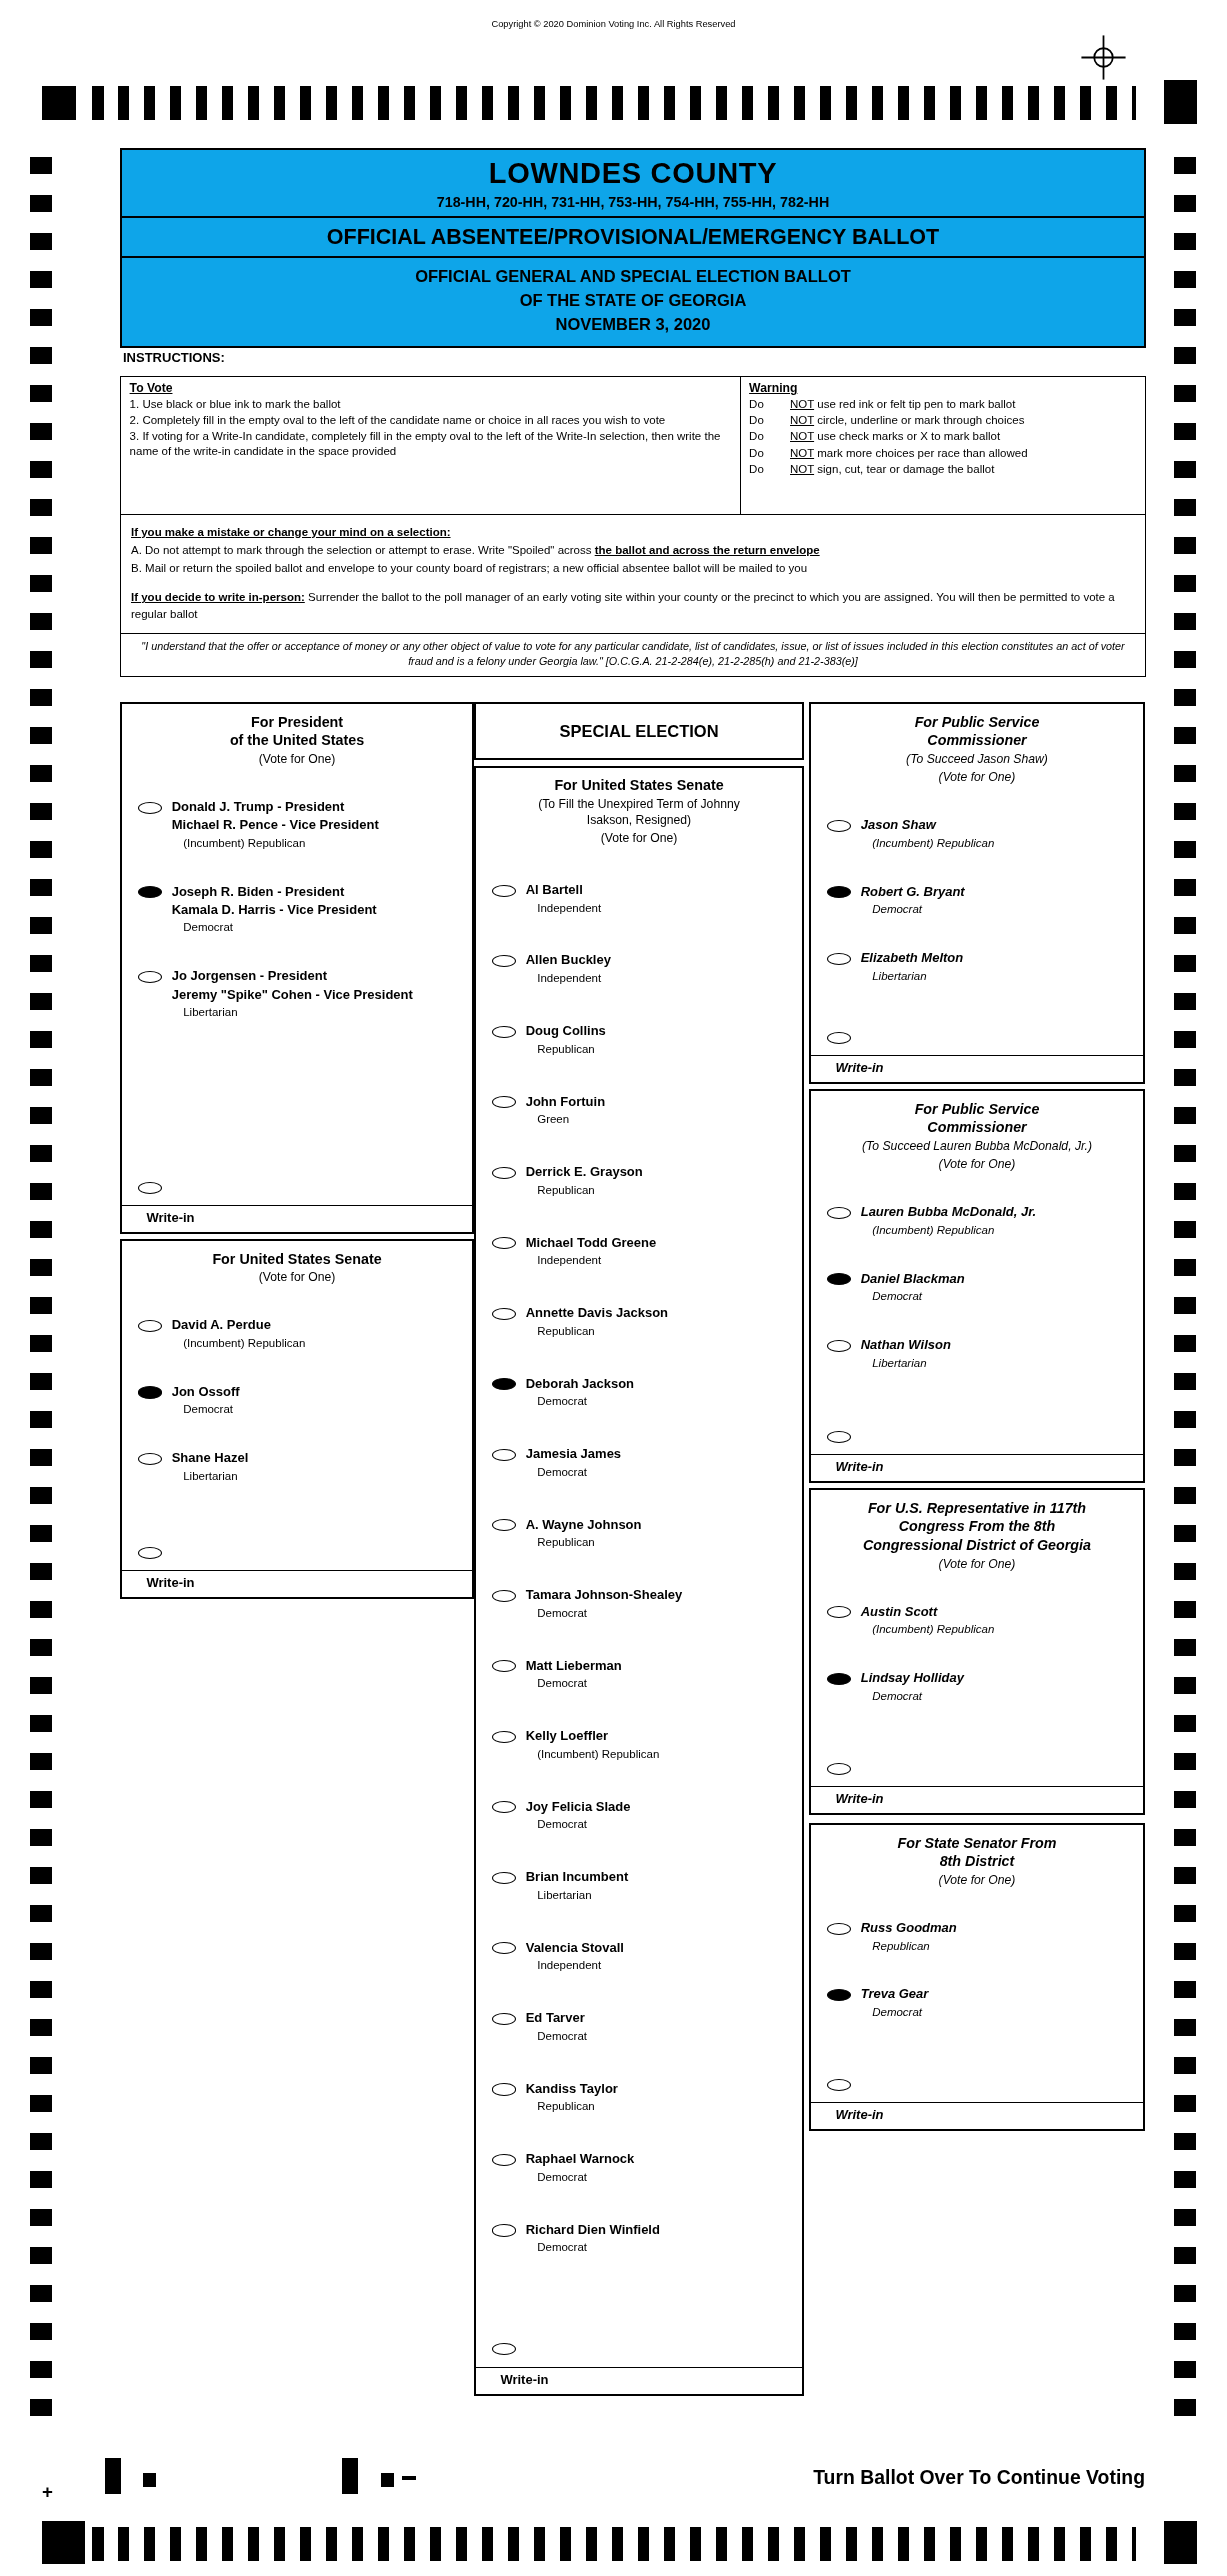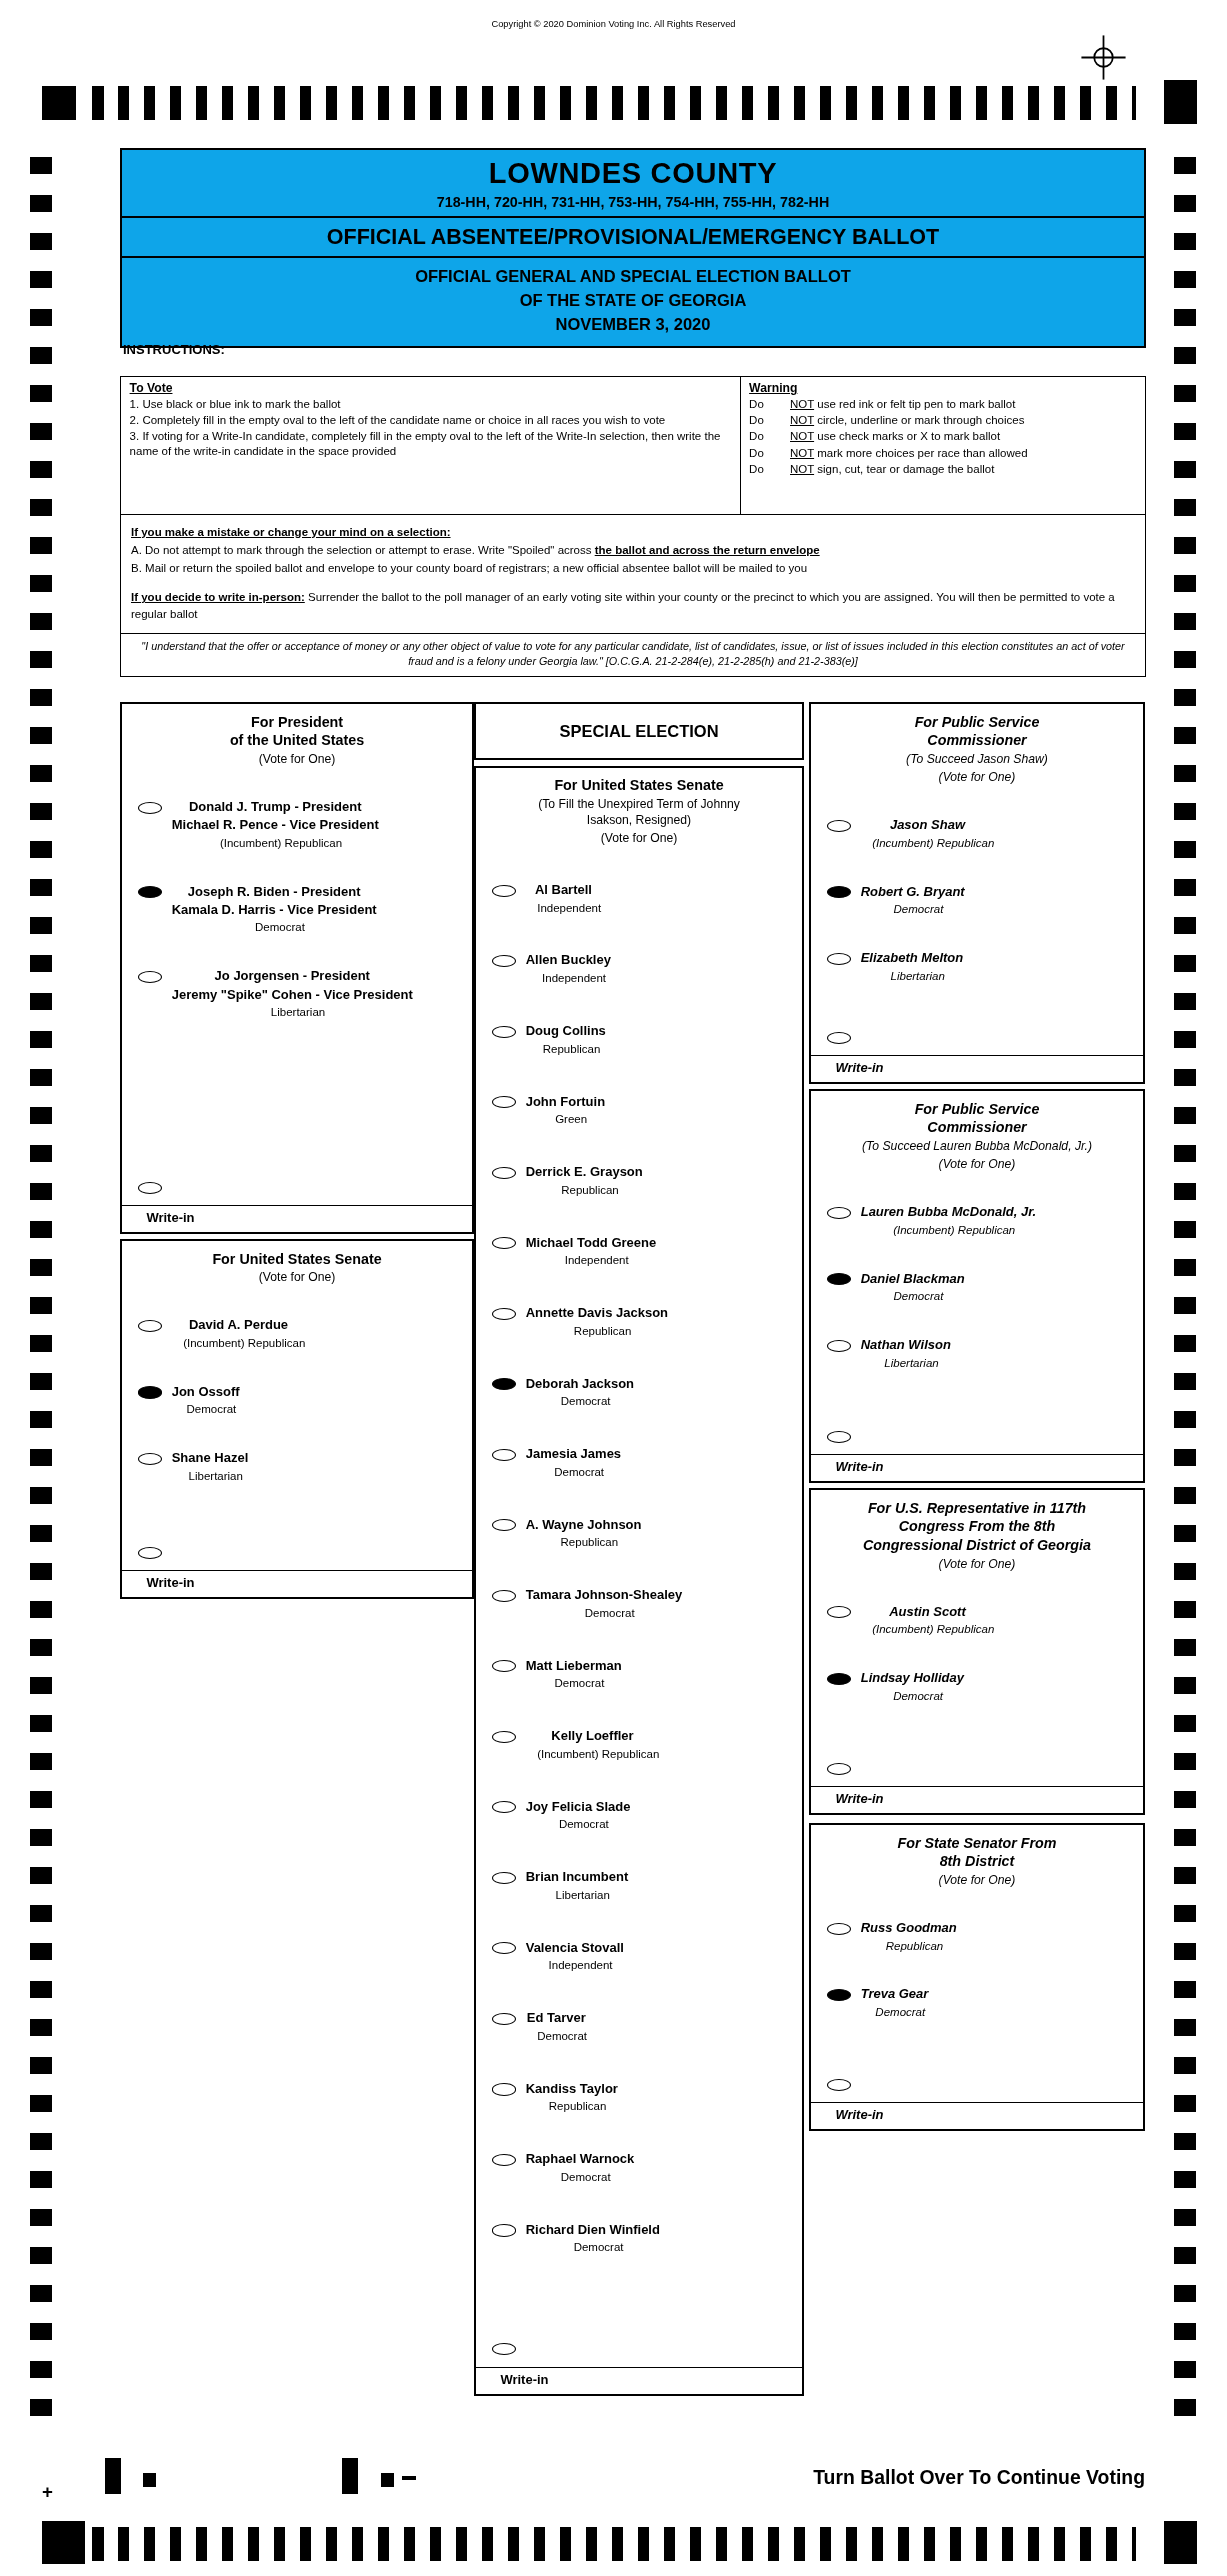--- a/index.html
+++ b/index.html
@@ -27,21 +27,21 @@
 
   
   .header-box { position:absolute; left:120px; top:148px; width:1026px; border:2.2px solid #000; background:#0ea5e9; }
   .hdr-sec1 { border-bottom:2.2px solid #000; text-align:center; padding:7.2px 4.3px 5.7px; }
   .county   { font-size:29px; font-weight:bold; letter-spacing:0.7px; }
   .precincts{ font-size:14.3px; font-weight:bold; margin-top:4.3px; }
   .hdr-sec2 { border-bottom:2.2px solid #000; text-align:center; padding:6.5px 4.3px; font-size:21.5px; font-weight:bold; }
   .hdr-sec3 { text-align:center; padding:7.2px 4.3px 8.6px; font-size:16.5px; font-weight:bold; line-height:1.45; }
 
   
-  .instr-label { position:absolute; left:123px; top:342px; font-size:13px; font-weight:bold; }
+  .instr-label { position:absolute; left:123px; top:350px; font-size:13px; font-weight:bold; }
   .instr-box { position:absolute; left:120px; top:376px; width:1026px; border:1.4px solid #000; background:#fff; }
   .instr-grid { display:flex; border-bottom:1.4px solid #000; min-height:138px; }
   .to-vote  { width:60.5%; border-right:1.4px solid #000; padding:4.3px 8.6px 5.7px; }
   .warning  { flex:1; padding:4.3px 8.6px 5.7px; }
   .sec-title{ font-size:12.2px; font-weight:bold; text-decoration:underline; margin-bottom:1.4px; }
   .tv-item, .warn-item { font-size:11.5px; line-height:1.3; margin-top:1.4px; }
   .u { text-decoration:underline;padding-left:23px; }
   .bu { font-weight:bold; text-decoration:underline; }
   .mistake { padding:8.6px 10px 10px; font-size:11.5px; line-height:1.45; }
   .mistake-heading { font-weight:bold; text-decoration:underline; }
@@ -68,21 +68,21 @@
   #col-2 .races > .race:nth-child(1){ height:382px; }
   #col-2 .races > .race:nth-child(2){ height:394px; margin-top:5px; }
   #col-2 .races > .race:nth-child(3){ height:327px; margin-top:5px; }
   #col-2 .races > .race:nth-child(4){ height:308px; margin-top:8px; }
 
   .race-header { padding:8.6px 5.7px 0; text-align:center; }
   .race-title  { font-size:14.3px; font-weight:bold; line-height:1.3; white-space:pre-line; }
   .race-subtitle { font-size:12.2px; line-height:1.3; margin-top:2.2px; white-space:pre-line; }
   .race-votefor  { font-size:12.2px; margin-top:2.2px; }
 
-  .candidate { display:flex; align-items:flex-start; margin:32px 4.3px 0 16px; cursor:pointer;text-align:center; }
+  .candidate { display:flex; align-items:flex-start; margin:32px 4.3px 0 16px; cursor:pointer; }
   #col-1 .candidate { margin-top:36px; }
   .oval { width:24.4px; height:12.2px; border:1.8px solid #000; border-radius:50%; background:#fff; flex:0 0 auto; margin-top:3.6px; }
   .oval.filled { background:#000; }
   .cand-text { margin-left:9.3px; }
   .cand-name { font-size:13px; font-weight:bold; line-height:1.4; }
   .cand-party{ font-size:11.5px; line-height:1.3; margin-left:11.5px; margin-top:1.4px; }
 
   .write-in { margin-top:auto; }
   .write-in .oval { margin:20px 0 11.5px 16px; }
   .wi-line  { border-top:1.8px solid #000; cursor:text; }

